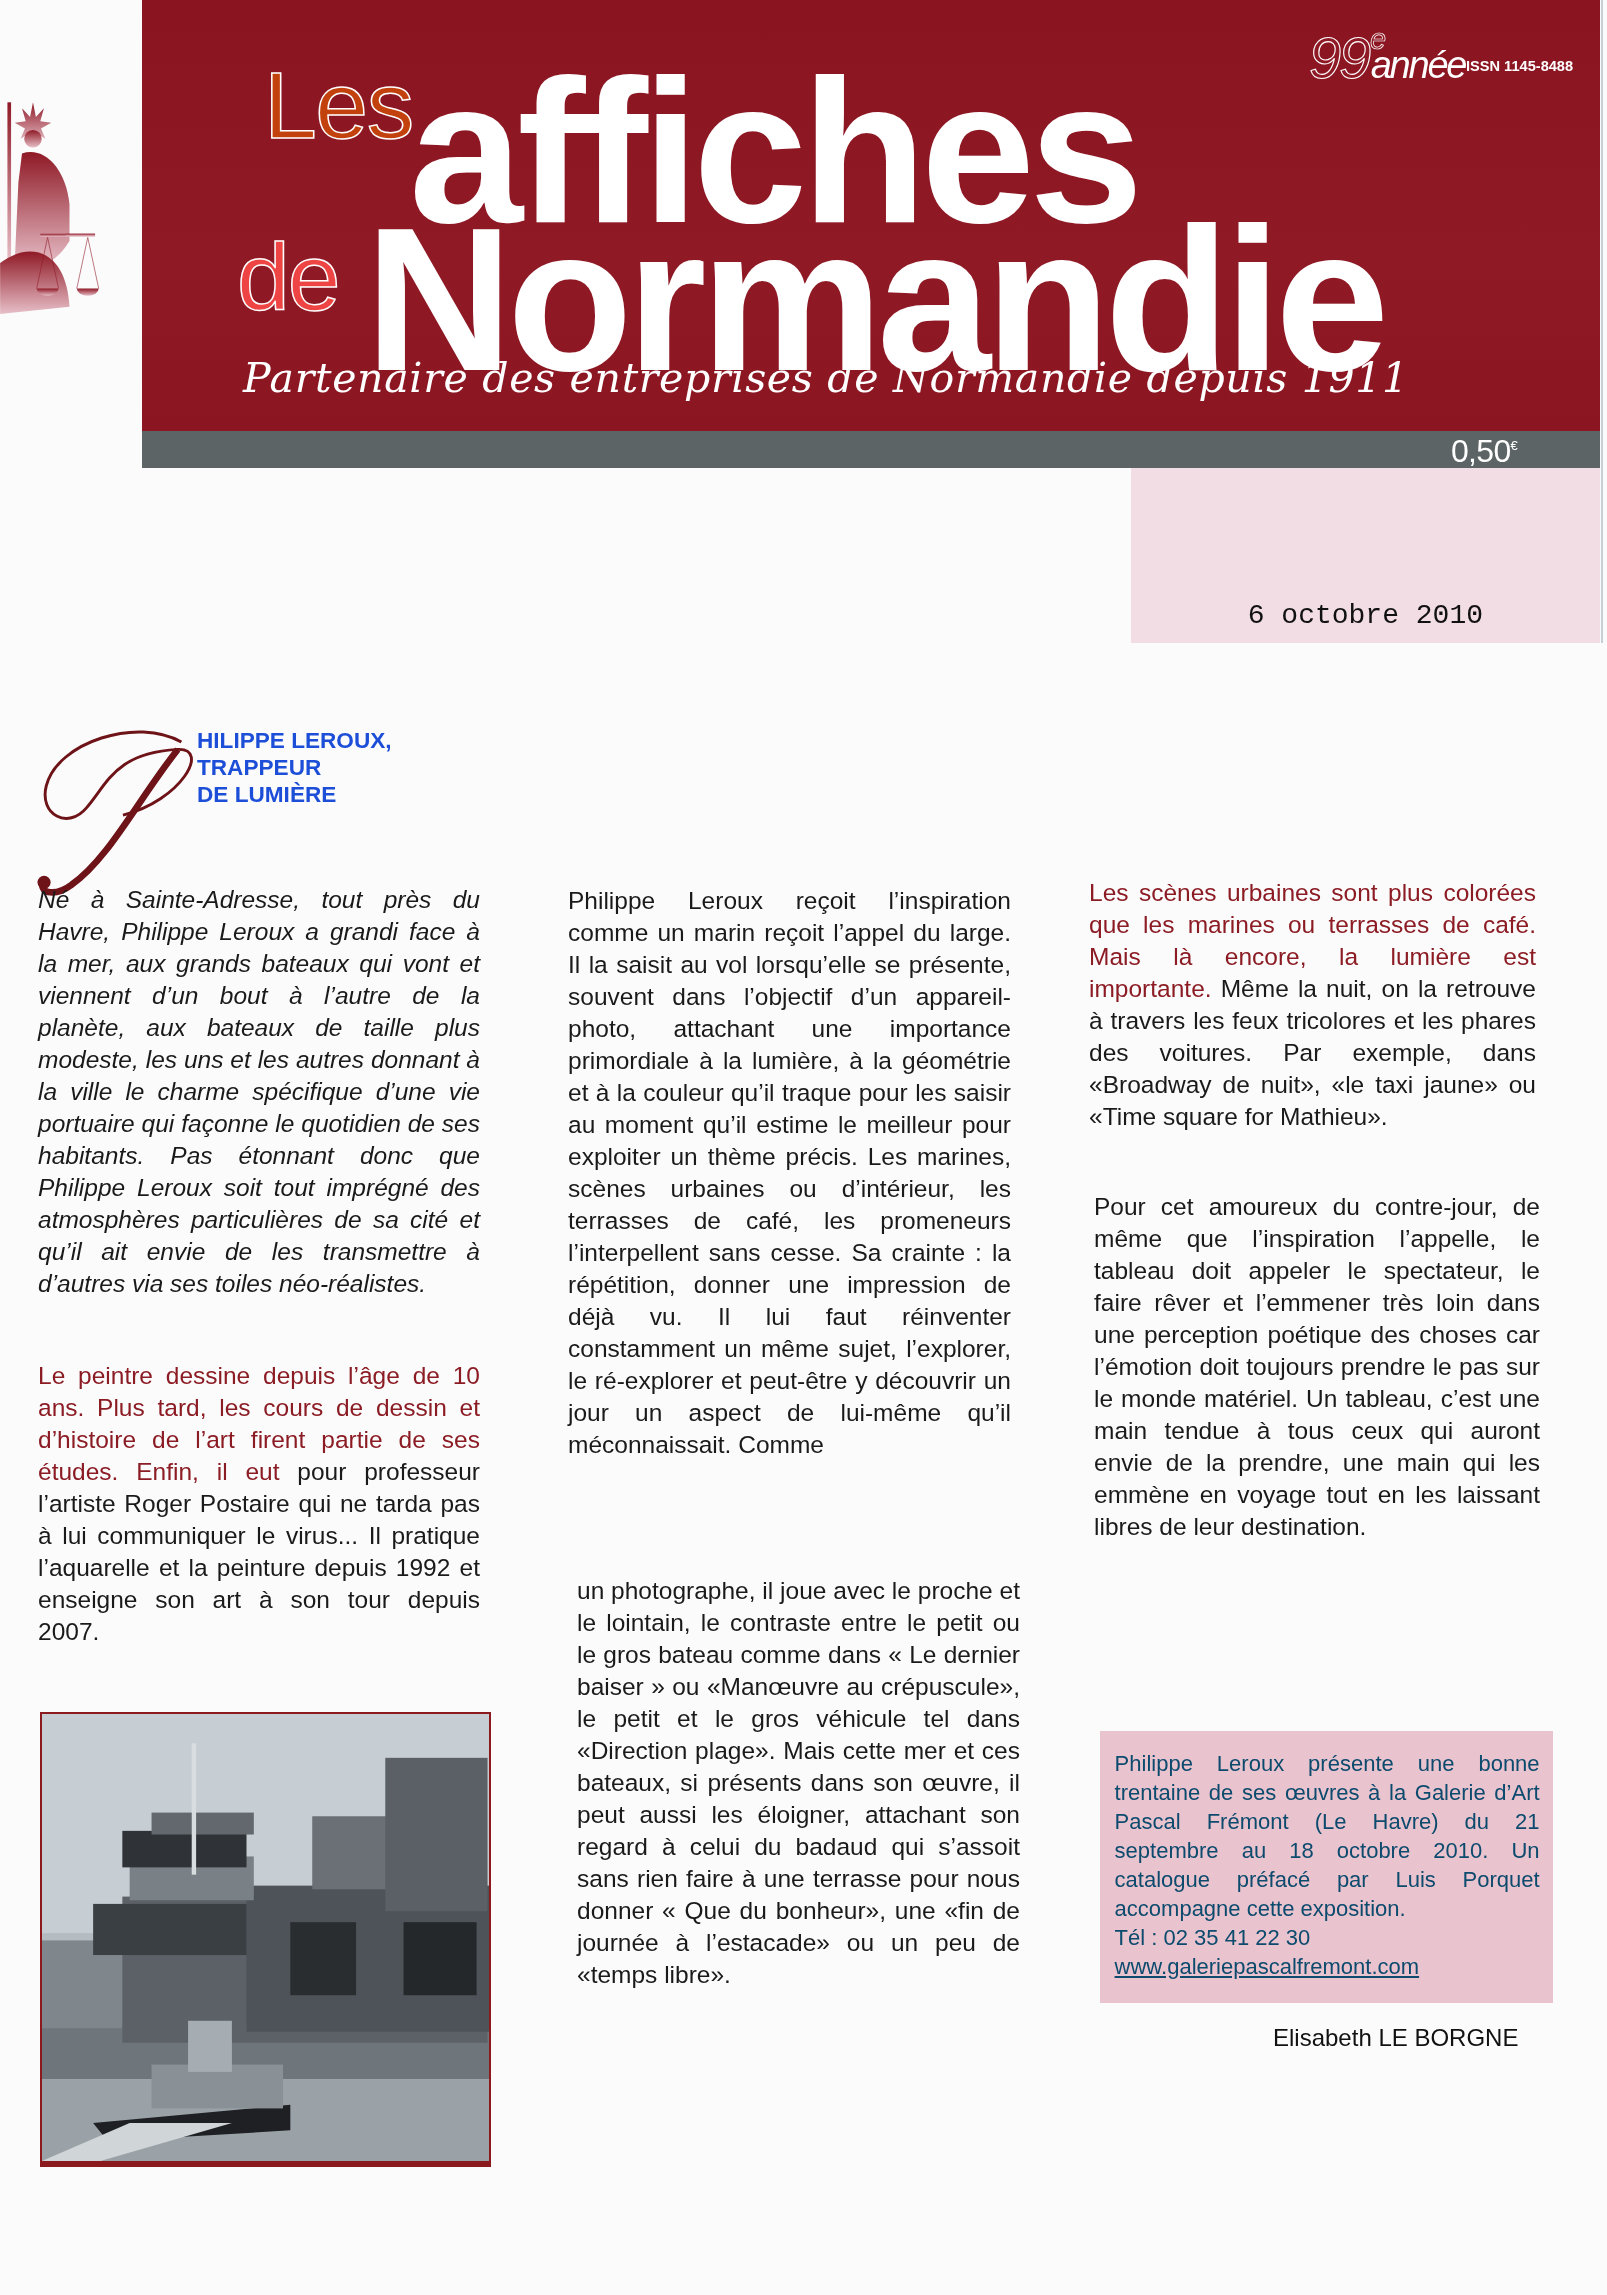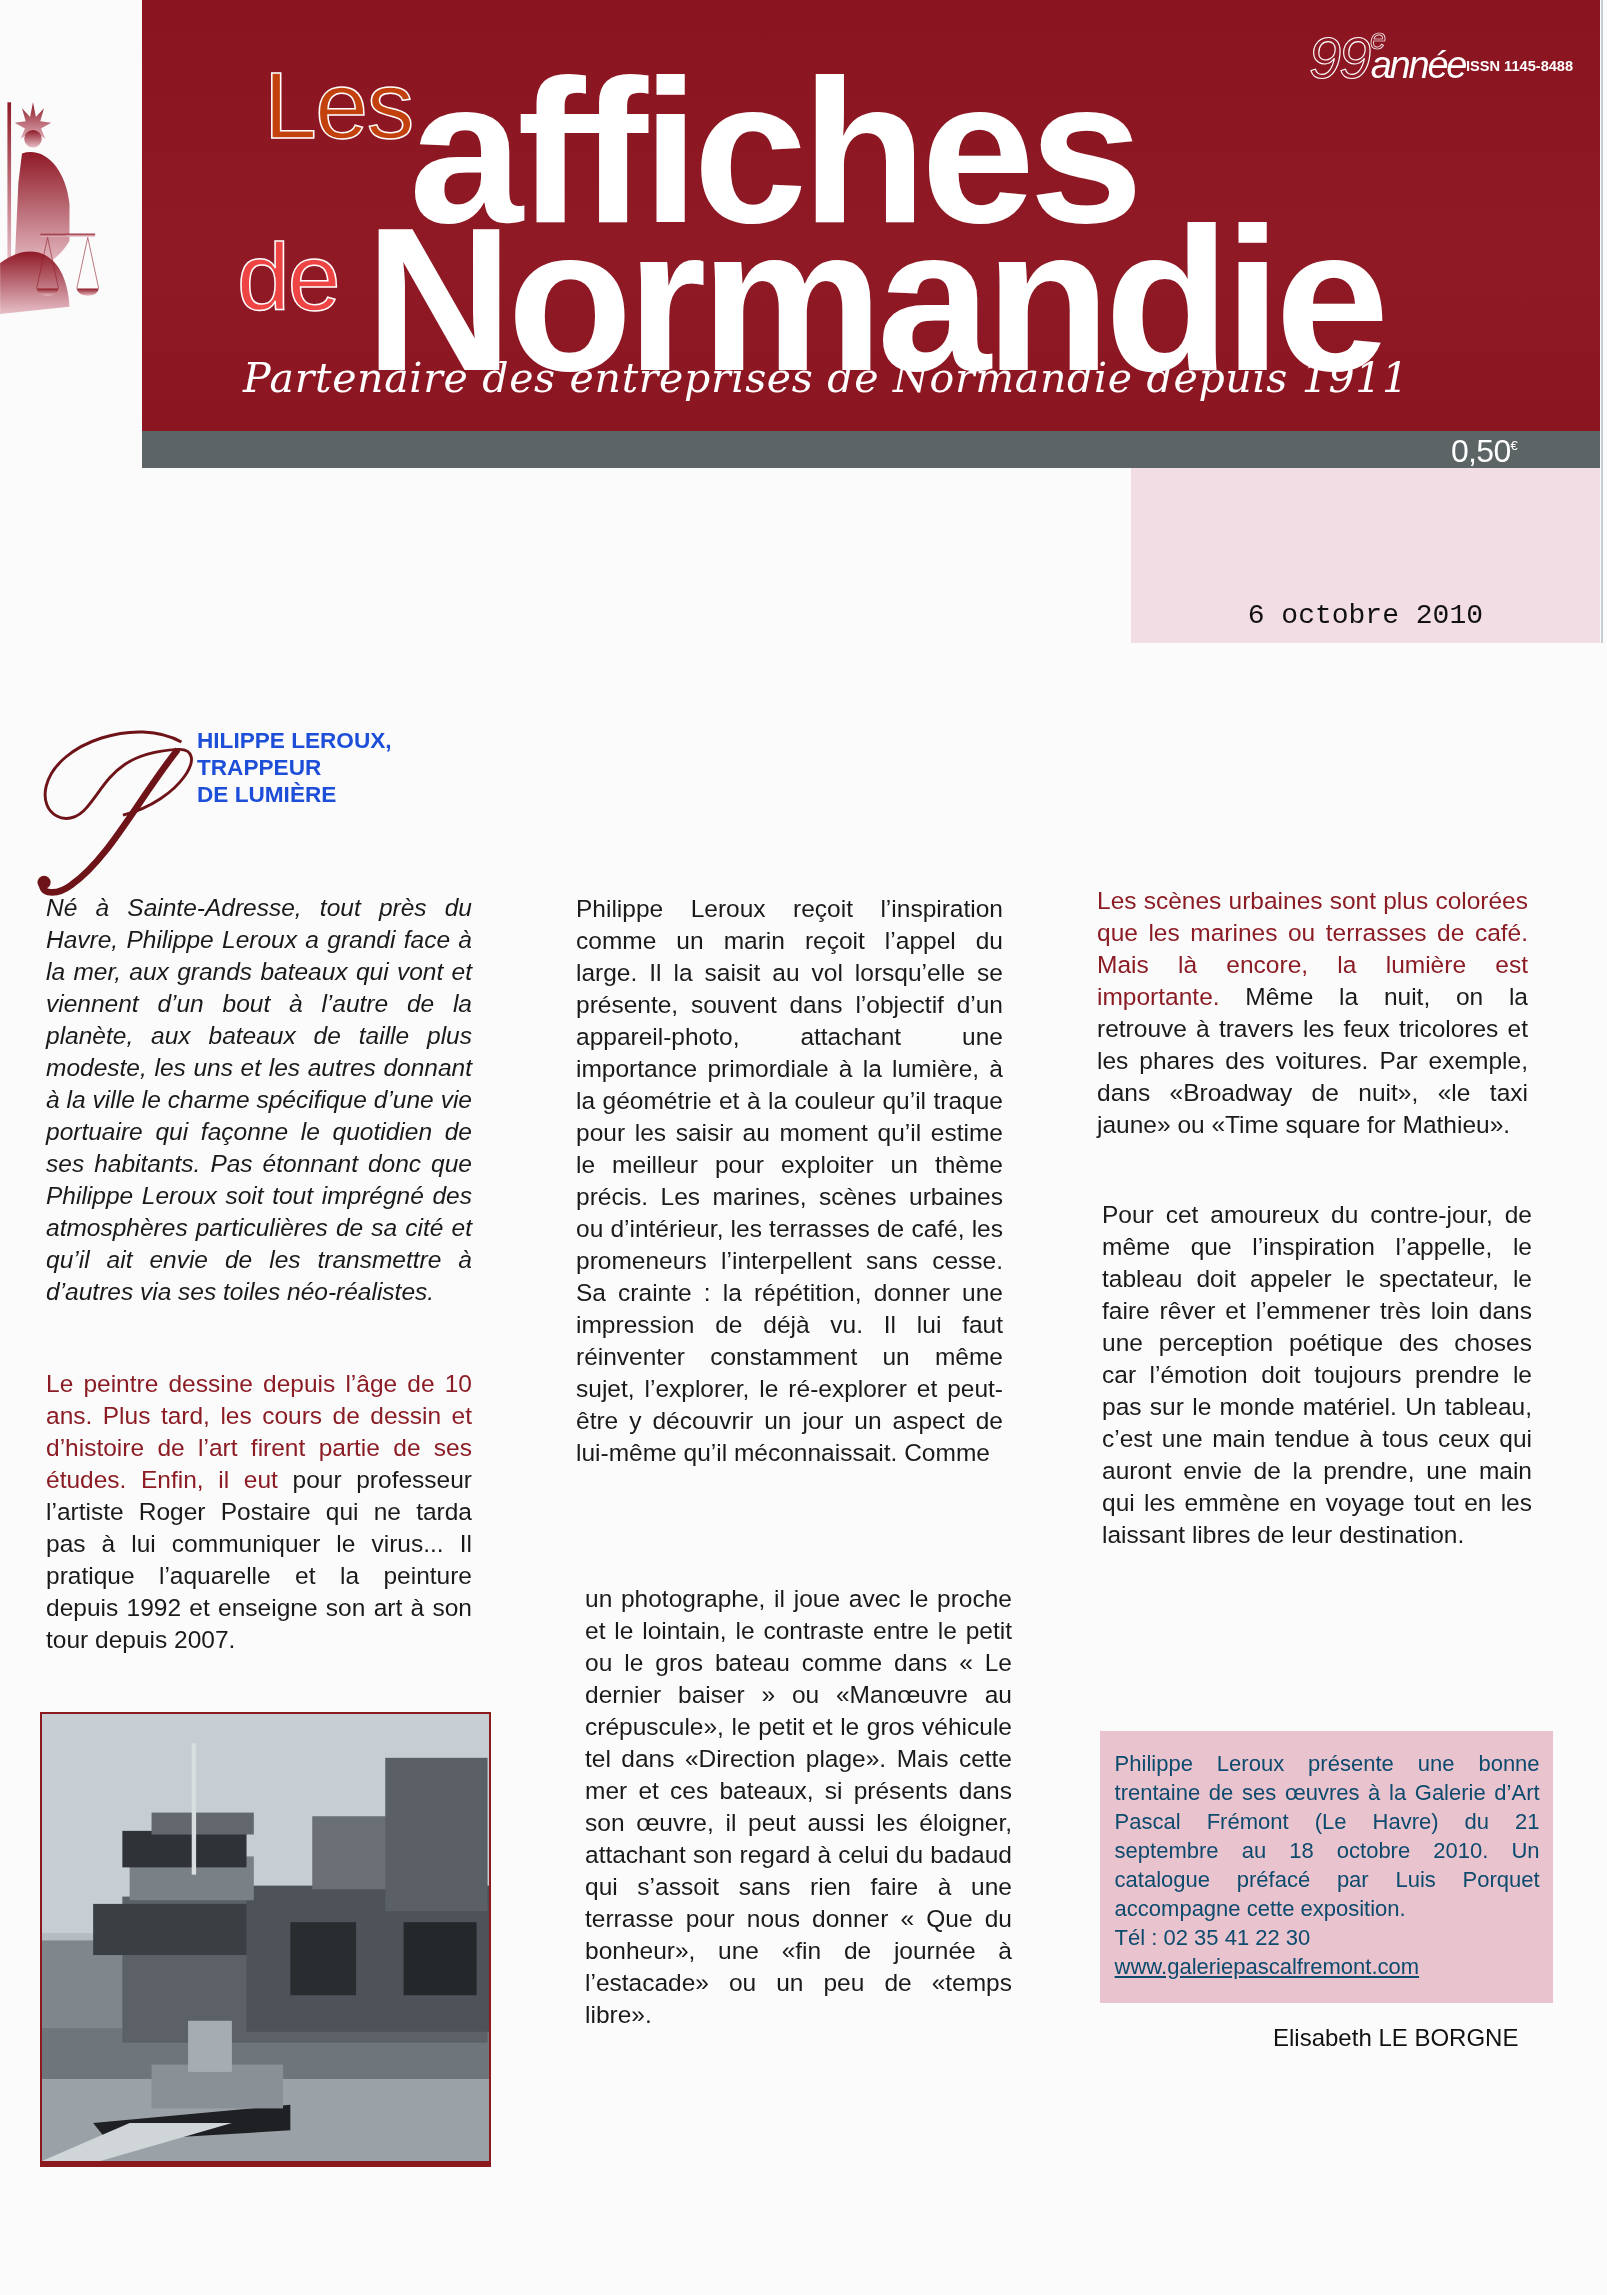--- a/index.html
+++ b/index.html
@@ -70,21 +70,21 @@
   
   #title-p {
     left:28px; top:720px; width:168px; height:183px;
   }
   .title-lines {
     left:197px; top:727px; color:#1d4ed8; font-weight:700; font-size:22.6px; line-height:27px;
   }
 
   
   .col { font-size:24.5px; line-height:32px; text-align:justify; }
-  .col p { margin:8px; }
+  .col p { margin:0; }
   .col .red { color:#8c1c24; }
   .col .it { font-style:italic; }
   #col1-a { left:38px; top:884px; width:442px; }
   #col1-b { left:38px; top:1360px; width:442px; }
   #col2-a { left:568px; top:885px; width:443px; }
   #col2-b { left:577px; top:1575px; width:443px; }
   #col3-a { left:1089px; top:877px; width:447px; }
   #col3-b { left:1094px; top:1191px; width:446px; }
 
   

